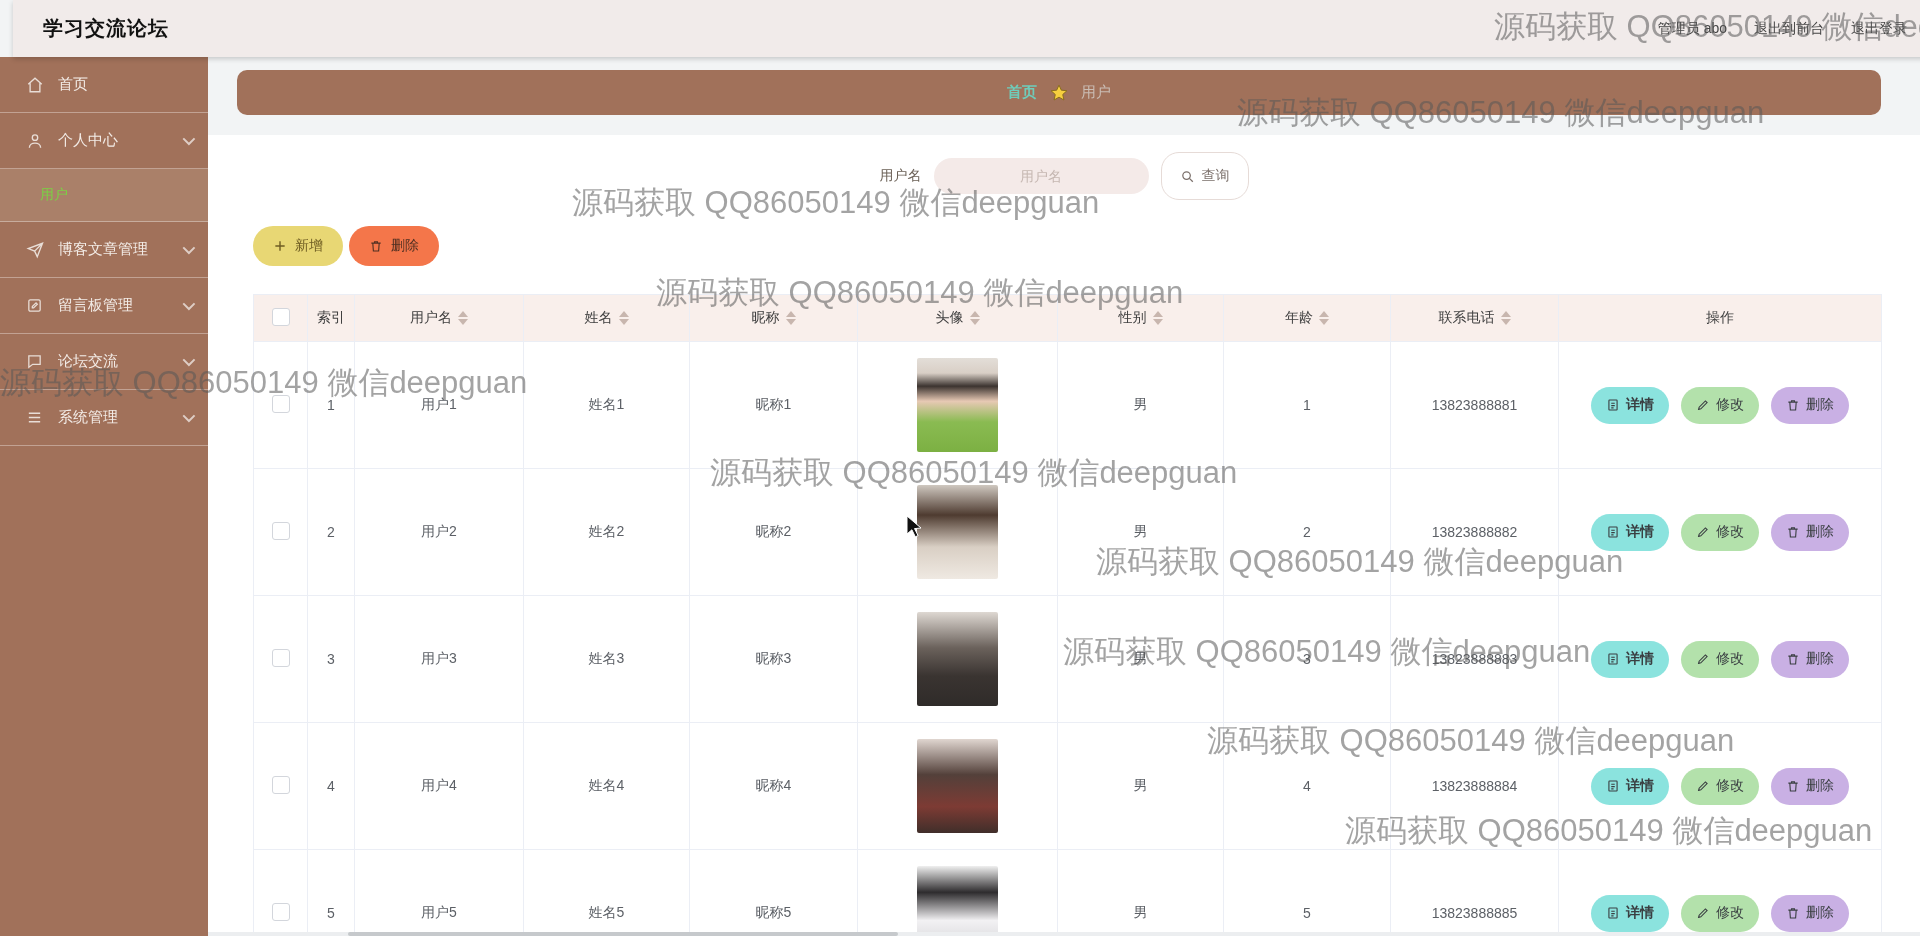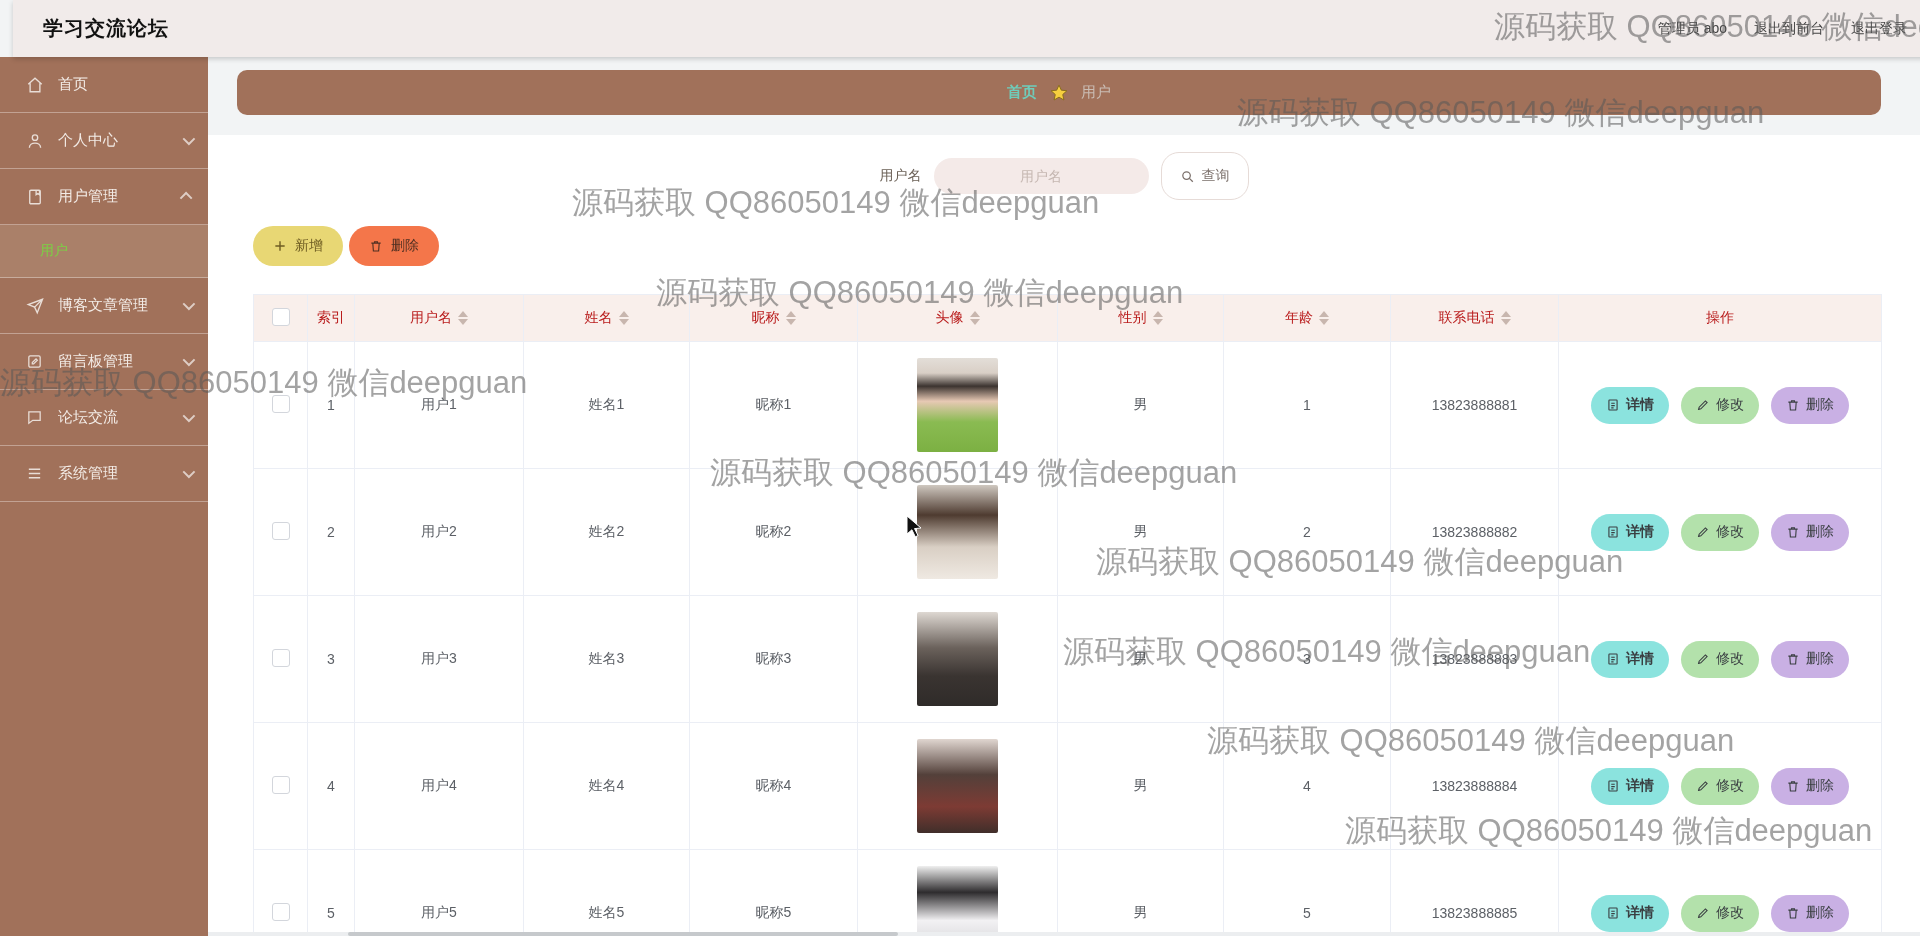--- a/index.html
+++ b/index.html
@@ -45,21 +45,21 @@
 
   .toolbar { margin:26px 0 0 45px; display:flex; gap:6px; }
   .btn-add { height:40px; padding:0 20px; border:none; border-radius:20px; background:#e8d774; color:#6e5c22;
              font-size:14px; display:flex; align-items:center; gap:8px; cursor:pointer; }
   .btn-del { height:40px; padding:0 20px; border:none; border-radius:20px; background:#f4764a; color:#4f2f22;
              font-size:14px; display:flex; align-items:center; gap:8px; cursor:pointer; }
 
   table.grid { margin:28px 39px 0 45px; width:1628px; border-collapse:collapse; table-layout:fixed;
                border:1px solid #ebeef5; }
   table.grid th, table.grid td { border:1px solid #ebeef5; text-align:center; vertical-align:middle; }
-  table.grid th { height:47px; background:#f9efeb; color:#b91c1c; font-weight:normal; font-size:14px; }
+  table.grid th { height:47px; background:#f9efeb; color:#404040; font-weight:normal; font-size:14px; }
   table.grid td { height:127px; color:#5c6066; font-size:14px; background:#fff; }
   .th-inner { display:flex; align-items:center; justify-content:center; gap:6px; }
   .sorter { display:inline-flex; flex-direction:column; gap:2px; }
   .car-up   { width:0; height:0; border-left:5px solid transparent; border-right:5px solid transparent; border-bottom:6px solid #c8b6ae; }
   .car-down { width:0; height:0; border-left:5px solid transparent; border-right:5px solid transparent; border-top:6px solid #c8b6ae; }
   .cbx { display:inline-block; width:18px; height:18px; border:1px solid #d3d6dc; border-radius:3px; background:#fff; cursor:pointer; }
 
   .photo { width:81px; height:94px; margin:0 auto; border-radius:2px; }
   .p1 { background:linear-gradient(180deg,#e3ded8 0%,#d9cfc6 16%,#3c3430 30%,#e7c9b4 46%,#8abb52 68%,#7cb043 100%); }
   .p2 { background:linear-gradient(180deg,#cfc8c0 0%,#4e3b30 32%,#d9cfc4 66%,#efe9e2 100%); }
@@ -110,30 +110,20 @@
     <span class="s-icon">
       <svg width="18" height="18" viewBox="0 0 24 24" fill="none" stroke="currentColor" stroke-width="1.8">
           <circle cx="12" cy="7.5" r="3.6"></circle>
           <path d="M4.5 21c0-4 3.5-6.2 7.5-6.2S19.5 17 19.5 21"></path>
         </svg>
     </span>
     <span class="s-label">个人中心</span>
     <span class="chev down"></span>
   </div>
 
-  <div class="side-item">
-    <span class="s-icon">
-      <svg width="18" height="18" viewBox="0 0 24 24" fill="none" stroke="currentColor" stroke-width="1.8">
-          <rect x="5" y="3" width="14" height="18" rx="1.5"></rect>
-          <path d="M13.5 3v6l2.2-1.6L18 9V3"></path>
-        </svg>
-    </span>
-    <span class="s-label">用户管理</span>
-    <span class="chev up"></span>
-  </div>
 
   <div class="side-sub">
     <span>用户</span>
   </div>
 
 
   <div class="side-item">
     <span class="s-icon">
       <svg width="18" height="18" viewBox="0 0 24 24" fill="none" stroke="currentColor" stroke-width="1.8">
           <path d="M22 3L11.5 13.5M22 3l-7 18-3.5-7.5L3 10z"></path>

